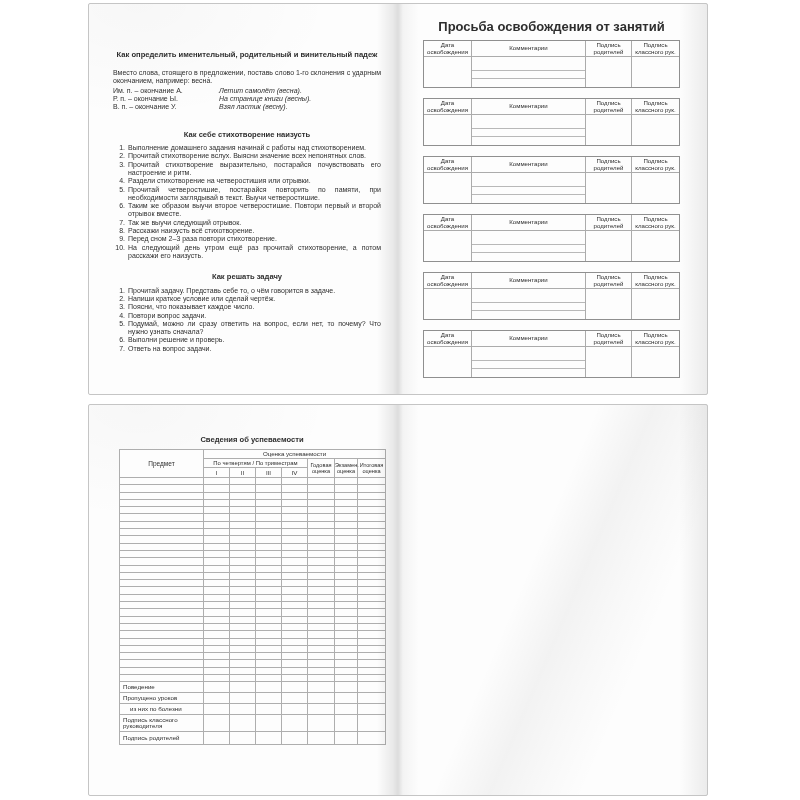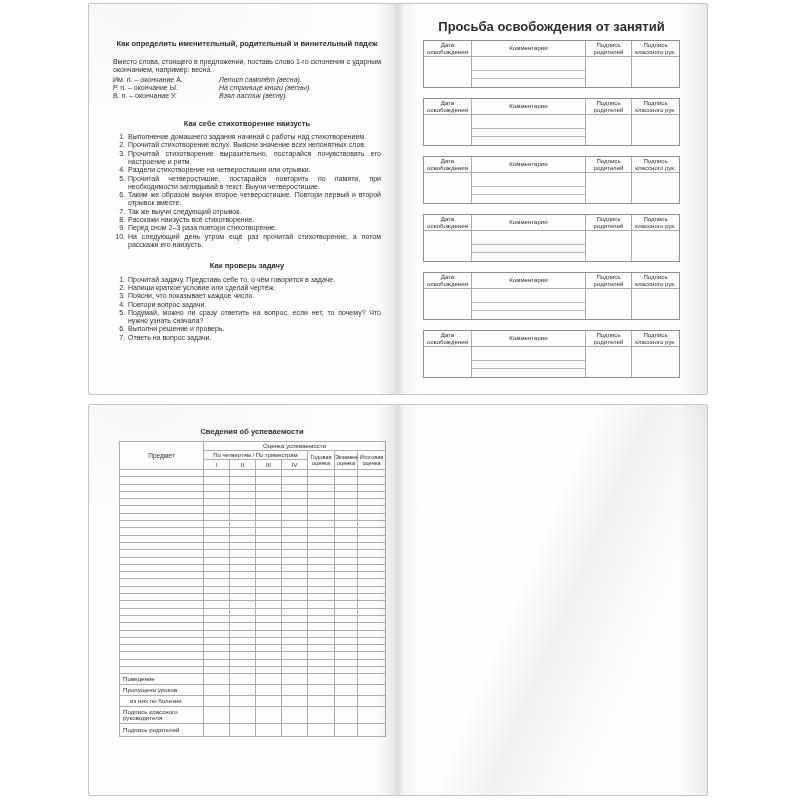--- a/index.html
+++ b/index.html
@@ -21,21 +21,21 @@
                 background:linear-gradient(to left, rgba(0,0,0,0.07), rgba(0,0,0,0) 100%); }
   .diag-gloss { position:absolute; left:50%; top:0; width:50%; height:100%; pointer-events:none;
                 background:linear-gradient(113deg, rgba(0,0,0,0) 42%, rgba(0,0,0,0.045) 54%,
                            rgba(0,0,0,0.02) 64%, rgba(0,0,0,0) 74%); }
   .corner-gloss { position:absolute; left:0; top:0; width:40%; height:30%; pointer-events:none;
                   background:radial-gradient(ellipse at 20% 0%, rgba(0,0,0,0.025), rgba(0,0,0,0) 70%); }
 
   
   .instr { position:absolute; left:24px; top:30px; width:268px; }
   .sec-title { font-size:7.6px; font-weight:bold; line-height:10.5px; text-align:center; }
-  .sec-title.mt1 { margin-top:5px;text-align:center; }
+  .sec-title.mt1 { margin-top:16px;text-align:center; }
   .sec-title.mt2 { margin-top:18px; }
   .sec-title.mt3 { margin-top:12px; }
   .intro { margin-top:8px; font-size:7px; line-height:8.2px; text-align:justify; }
   .endings { margin-top:2px; }
   .end-row { display:flex; font-size:7px; line-height:8.2px; }
   .end-rule { width:106px; flex:none; }
   .end-ex { font-style:italic; }
   .nlist { margin-top:4px; }
   .li { display:flex; font-size:7px; line-height:8.3px; }
   .num { width:12px; flex:none; text-align:right; margin-right:3px; }
@@ -49,21 +49,21 @@
             grid-template-columns:48px 114px 46px 47px; grid-template-rows:16px 30px; }
   .rb-h { border-bottom:1px solid #ababab; display:flex; align-items:center; justify-content:center;
           text-align:center; font-size:6.1px; line-height:6.6px; padding:0 1px; }
   .rb-cell { }
   .bdr { border-right:1px solid #ababab; }
   .rb-comment { position:relative; }
   .c-line1 { height:14px; border-bottom:1px solid #b8b8b8; }
   .c-line2 { height:8px; border-bottom:1px solid #b8b8b8; }
 
   
-  .grades { position:absolute; left:30px; top:22px; width:266px; }
+  .grades { position:absolute; left:30px; top:30px; width:266px; }
   .grades-title { font-size:7.6px; font-weight:bold; line-height:9px; text-align:center; }
   table.gr { margin-top:5px; width:266px; border-collapse:collapse; table-layout:fixed;
              background:#fdfdfd; }
   table.gr th, table.gr td { border:1px solid #aeaeae; padding:0; vertical-align:middle; }
   table.gr { border:1px solid #8f8f8f; }
   .th-subject { font-size:6.5px; font-weight:normal; text-align:center; }
   .th-group { font-size:6.2px; font-weight:normal; text-align:center; height:9px; line-height:8px; }
   .th-periods { font-size:5.9px; font-weight:normal; text-align:center; height:9px; line-height:8px; }
   .th-small { font-size:5.6px; font-weight:normal; text-align:center; line-height:6px; }
   .th-roman { font-size:6.2px; font-weight:normal; text-align:center; height:10px; line-height:9px; }
@@ -137,21 +137,21 @@
         <div class="li">
     <span class="num">9.</span>
     <span class="li-text">Перед сном 2–3 раза повтори стихотворение.</span>
   </div>
         <div class="li">
     <span class="num">10.</span>
     <span class="li-text">На следующий день утром ещё раз прочитай стихотворение, а потом расскажи его наизусть.</span>
   </div>
       </div>
 
-    <div class="sec-title mt3">Как проверь задачу</div>
+    <div class="sec-title mt3">Как решать задачу</div>
     <div class="nlist" id="task-steps">
         <div class="li">
     <span class="num">1.</span>
     <span class="li-text">Прочитай задачу. Представь себе то,  о чём говорится  в задаче.</span>
   </div>
         <div class="li">
     <span class="num">2.</span>
     <span class="li-text">Напиши краткое условие или сделай чертёж.</span>
   </div>
         <div class="li">

